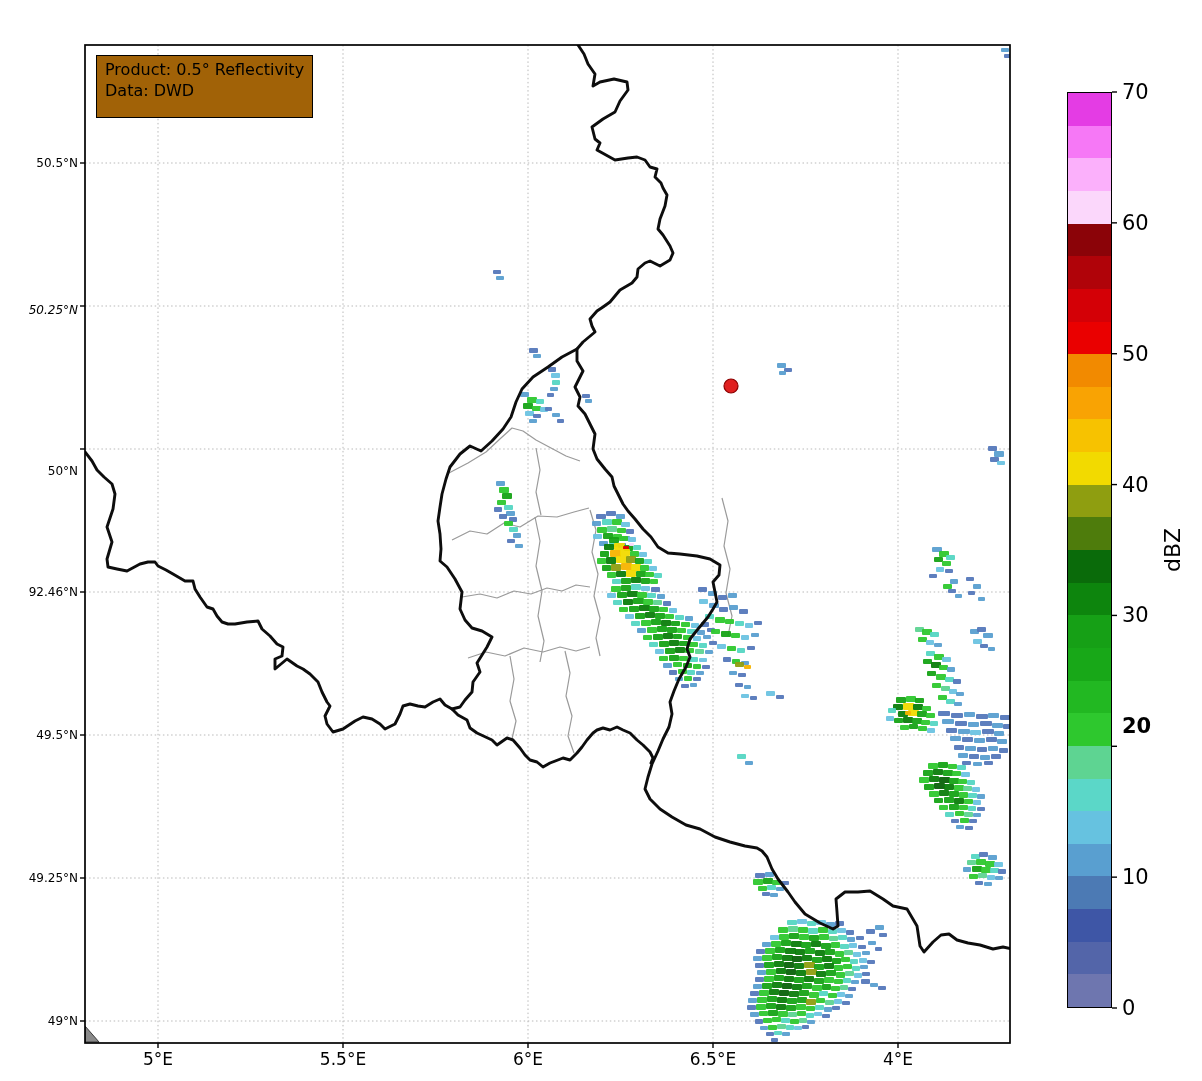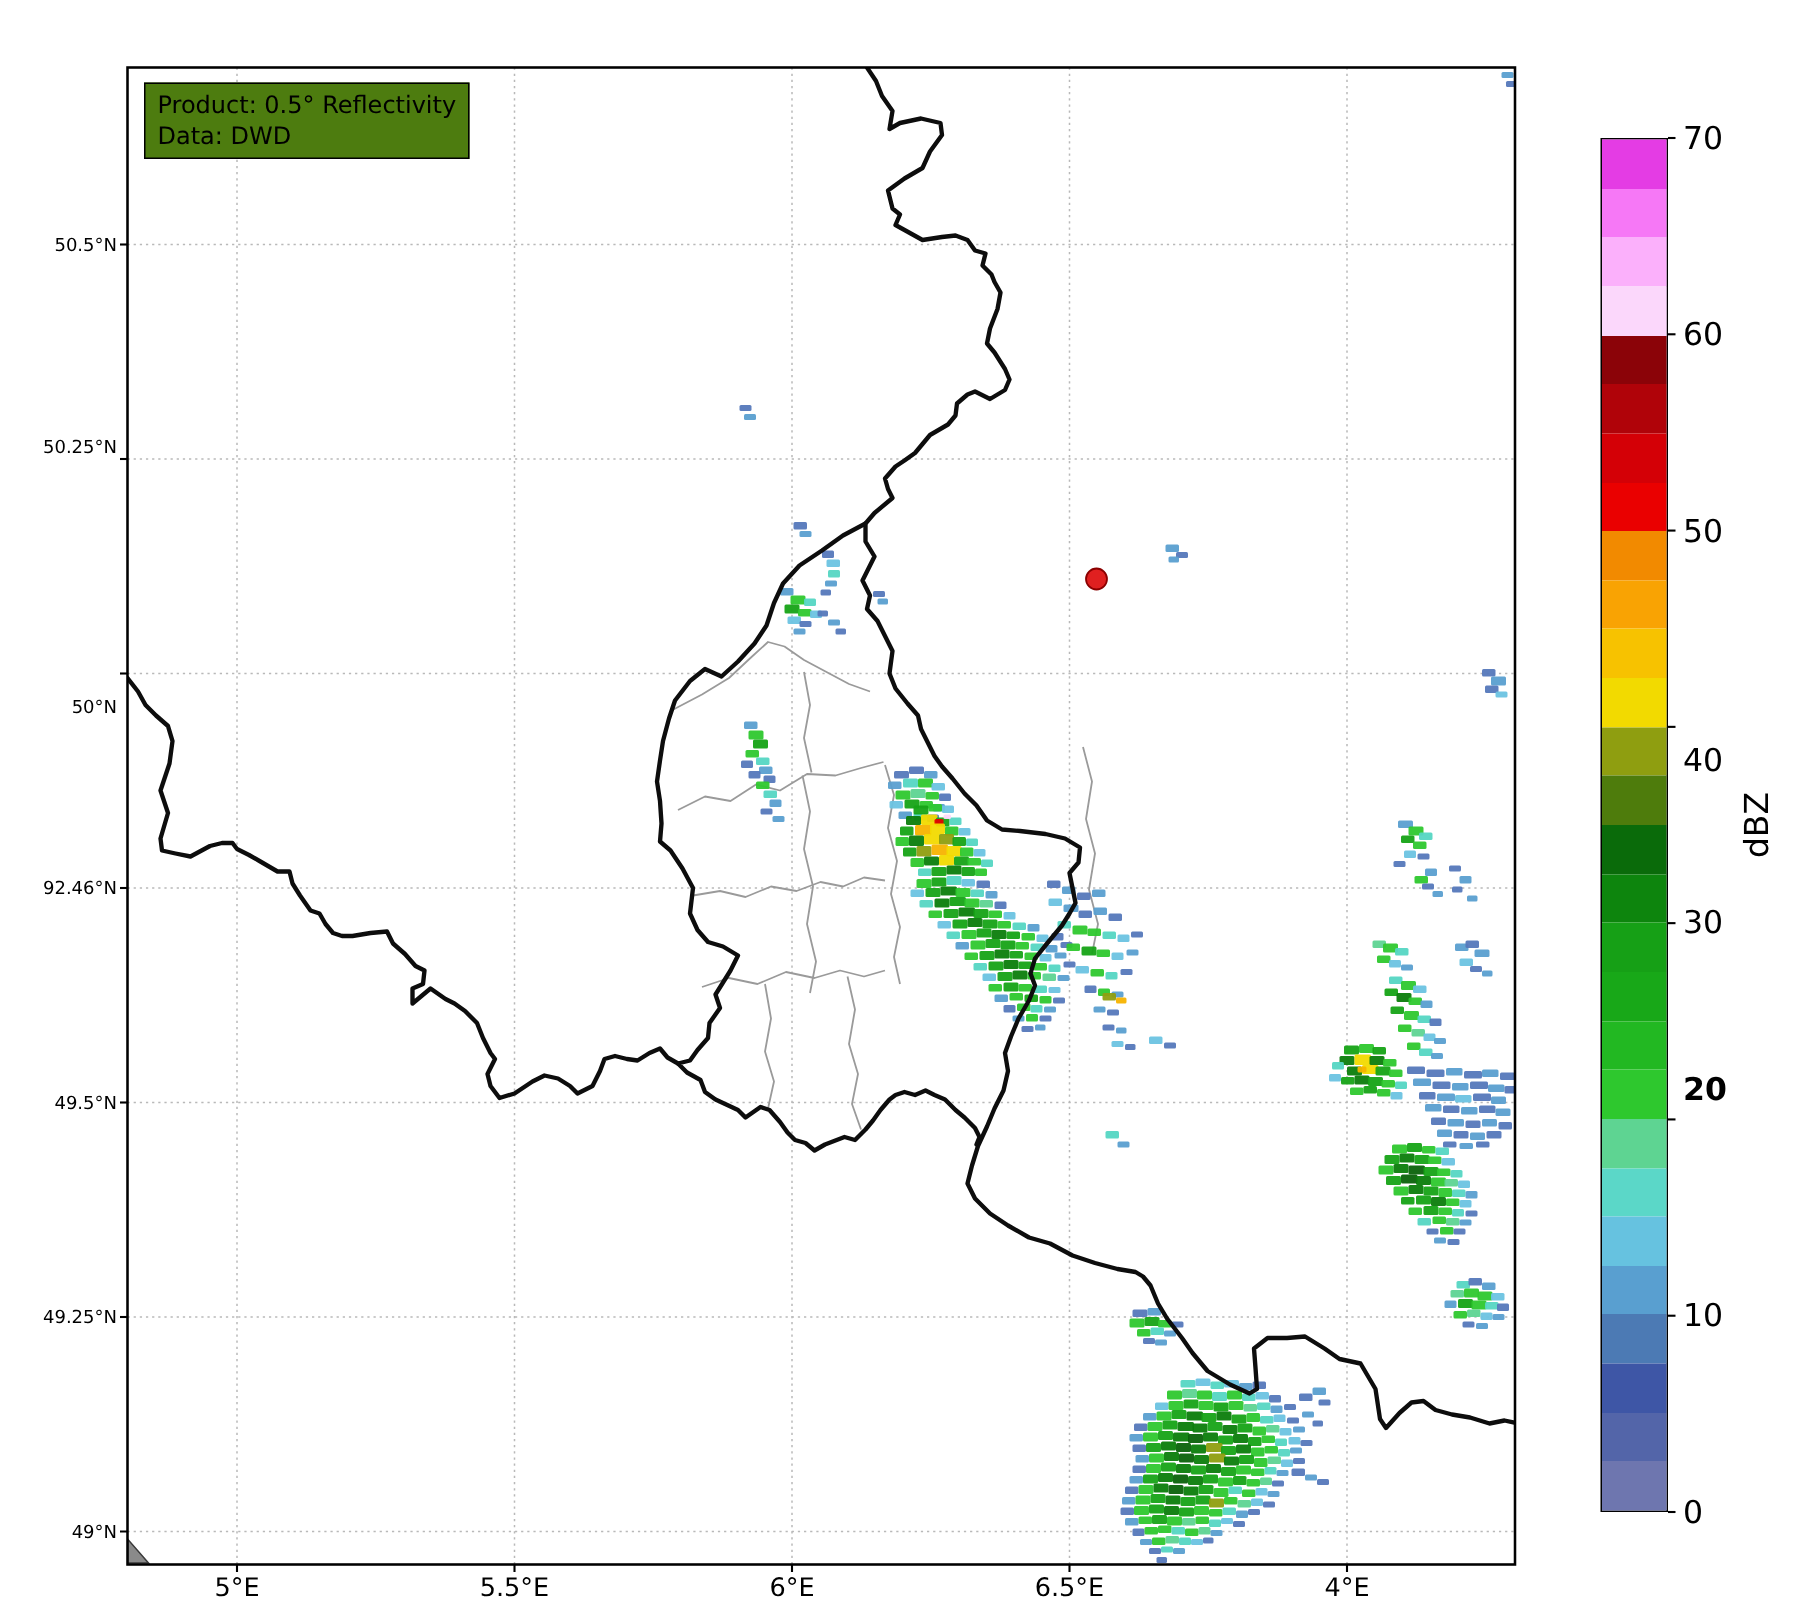--- a/index.html
+++ b/index.html
@@ -1,22 +1,22 @@
 <!DOCTYPE html>
 <html><head>
 <meta charset="utf-8">
 <style>
   html,body{margin:0;padding:0;background:#ffffff;}
   #fig{position:relative;width:1202px;height:1081px;background:#ffffff;overflow:hidden;
        font-family:"DejaVu Sans","Liberation Sans",sans-serif;color:#000;}
   #title{position:absolute;left:85px;top:4px;width:925px;text-align:center;
          font-size:29px;letter-spacing:0.5px;}
   #mapsvg{position:absolute;left:0;top:0;}
-  #infobox{position:absolute;left:96px;top:55px;background:#4d7c0f;border:1.6px solid #000;
-           padding:3px 8px 4px 8px;font-size:16px;line-height:1.32;z-index:5;}
+  #infobox{position:absolute;left:96px;top:55px;background:#a16207;border:1.6px solid #000;
+           padding:3px 8px 16px 8px;font-size:16px;line-height:1.32;z-index:5;}
   .ytick{position:absolute;width:76px;text-align:right;font-size:12px;transform:translateY(-50%);}
   .xtick{position:absolute;transform:translateX(-50%);font-size:17px;top:1049px;}
   #cbar{position:absolute;left:1067px;top:92px;width:45px;height:916px;
         display:flex;flex-direction:column-reverse;border:1.3px solid #000;box-sizing:border-box;}
   #cbar .band{flex:1 1 auto;}
   .ctick{position:absolute;left:1122px;font-size:21px;transform:translateY(-50%);}
   #cbarlabel{position:absolute;left:1146px;top:550px;font-size:22px;
              transform:translate(-50%,-50%) rotate(-90deg);transform-origin:center;left:1172px;}
   .grid{stroke:#b9b9b9;stroke-width:1;stroke-dasharray:1.5 2.6;fill:none;}
   .country{stroke:#0d0d0d;stroke-width:2.9;fill:none;stroke-linejoin:round;stroke-linecap:round;}
@@ -672,21 +672,21 @@
       <line x1="1112" y1="92" x2="1117" y2="92" class="tickmark"></line>
     </svg>
 
   <div id="infobox">
     <div>Product: 0.5° Reflectivity</div>
     <div>Data: DWD</div>
   </div>
 
   <div id="yticks">
       <div class="ytick" style="left: 2px; top: 163px;">50.5°N</div>
-      <div class="ytick" style="left: 2px; top: 298px;">50.25°N</div>
+      <div class="ytick" style="left: 2px; top: 310px; font-style: italic;">50.25°N</div>
       <div class="ytick" style="left: 2px; top: 471px;">50°N</div>
       <div class="ytick" style="left: 2px; top: 592px;">92.46°N</div>
       <div class="ytick" style="left: 2px; top: 735px;">49.5°N</div>
       <div class="ytick" style="left: 2px; top: 878px;">49.25°N</div>
       <div class="ytick" style="left: 2px; top: 1021px;">49°N</div>
     </div>
   <div id="xticks">
       <div class="xtick" style="left: 158px;">5°E</div>
       <div class="xtick" style="left: 343px;">5.5°E</div>
       <div class="xtick" style="left: 528px;">6°E</div>
@@ -722,19 +722,19 @@
       <div class="band" style="background: rgb(251, 215, 251);"></div>
       <div class="band" style="background: rgb(251, 176, 251);"></div>
       <div class="band" style="background: rgb(246, 120, 246);"></div>
       <div class="band" style="background: rgb(228, 60, 228);"></div>
     </div>
   <div id="cticks">
       <div class="ctick" style="top: 1008px;">0</div>
       <div class="ctick" style="top: 877.143px;">10</div>
       <div class="ctick" style="top: 726px; font-weight: bold;">20</div>
       <div class="ctick" style="top: 615.429px;">30</div>
-      <div class="ctick" style="top: 507px; text-align: center;">40</div>
+      <div class="ctick" style="top: 485px; text-align: center;">40</div>
       <div class="ctick" style="top: 353.714px;">50</div>
       <div class="ctick" style="top: 222.857px;">60</div>
       <div class="ctick" style="top: 92px;">70</div>
     </div>
   <div id="cbarlabel">dBZ</div>
 </div>
 
 </body></html>

